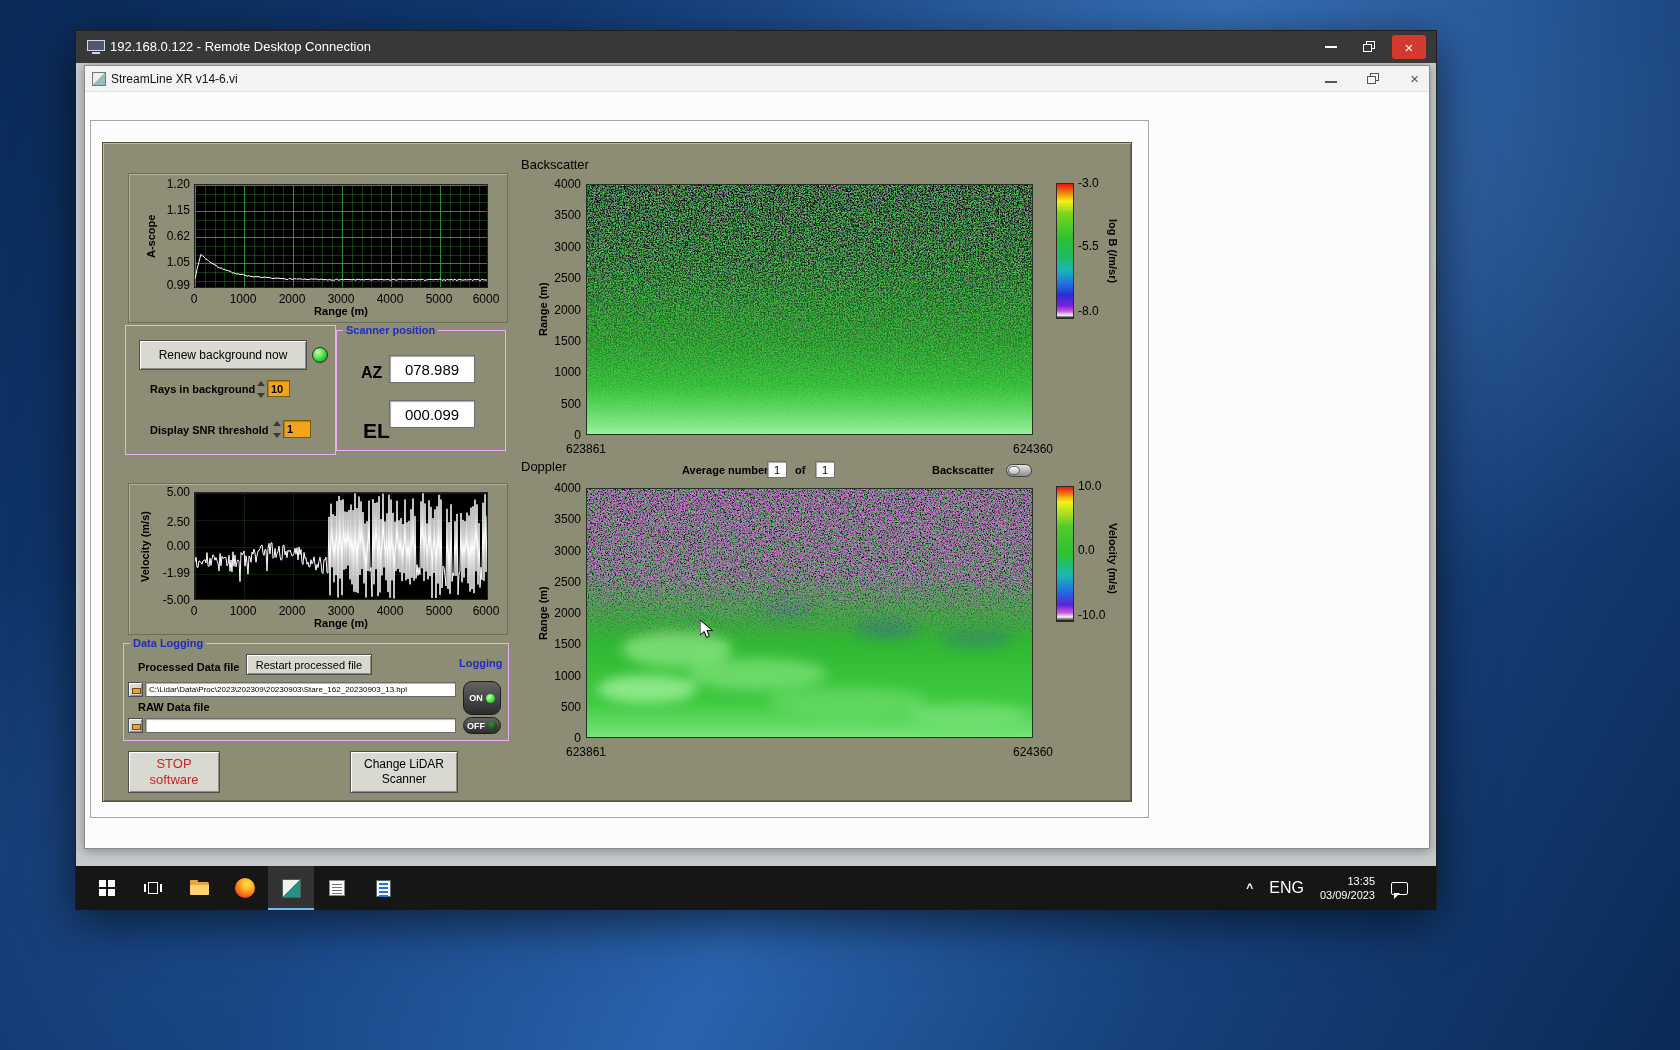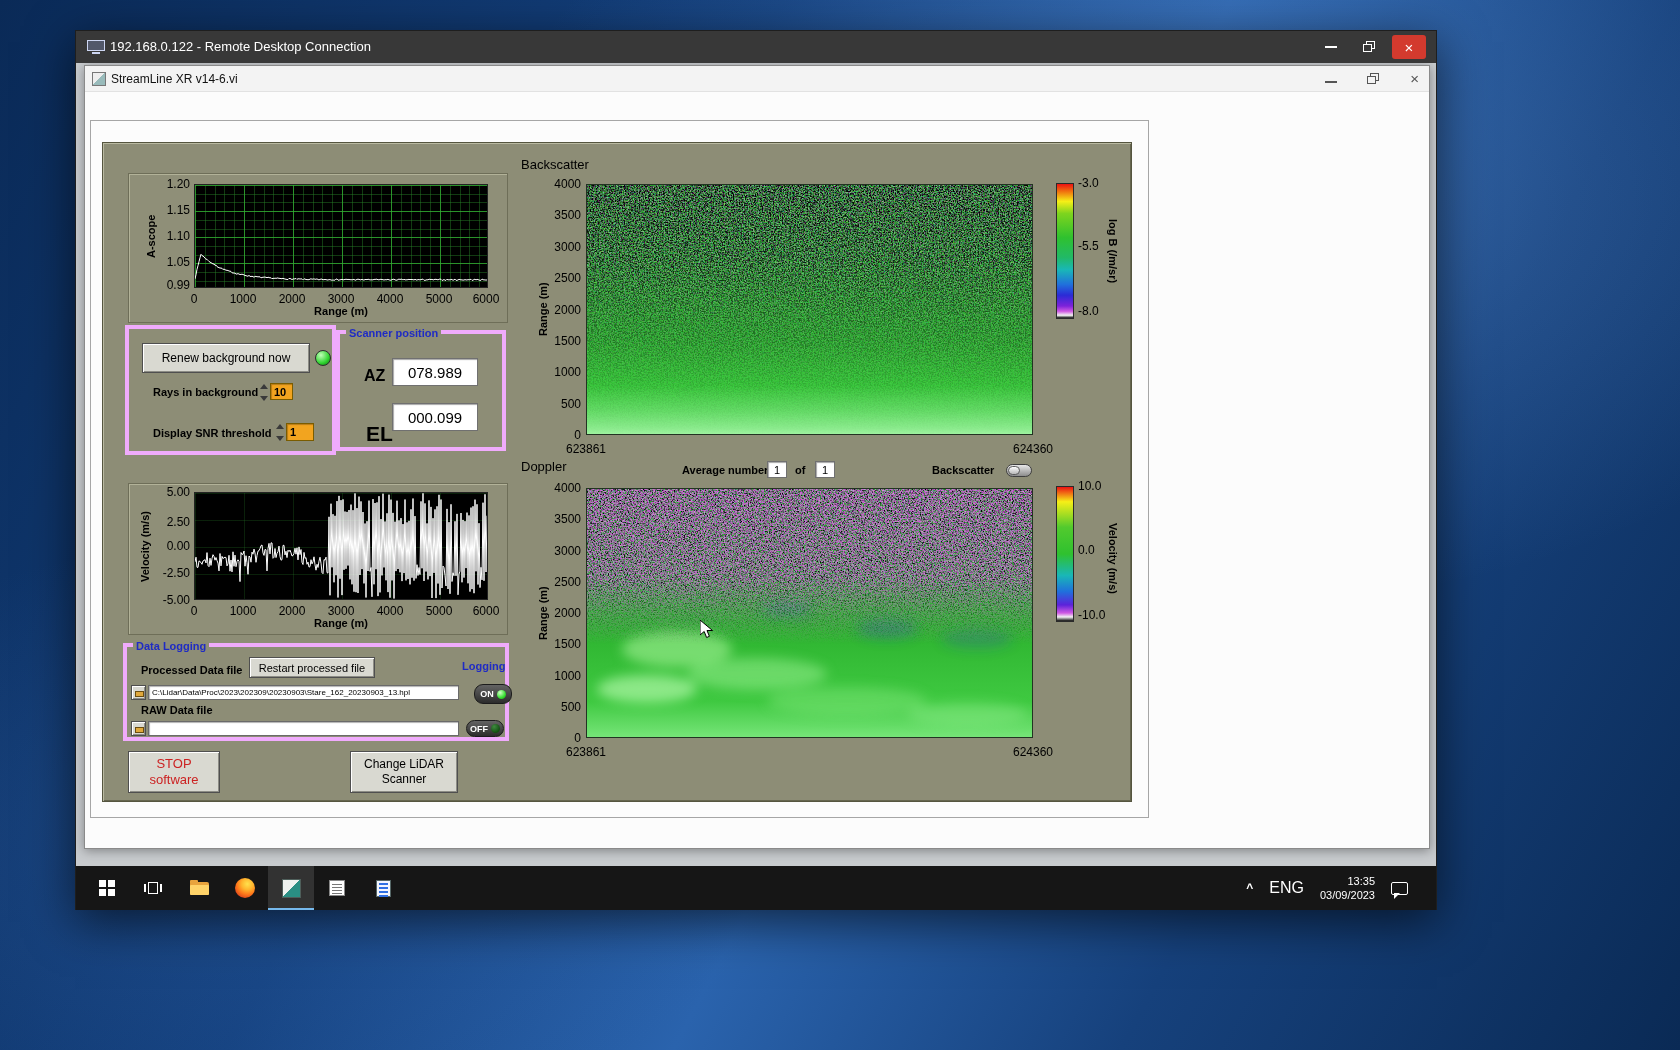--- a/index.html
+++ b/index.html
@@ -44,21 +44,21 @@
 .gplot{background:#000;border:1px solid #222}
 .gplot svg{display:block;position:absolute;left:0;top:0}
 .ag{background-image:
  repeating-linear-gradient(to right, rgba(50,175,50,.75) 0 1px, transparent 1px 49px),
  repeating-linear-gradient(to bottom, rgba(50,175,50,.75) 0 1px, transparent 1px 26px),
  repeating-linear-gradient(to right, rgba(40,130,40,.45) 0 1px, transparent 1px 9.8px),
  repeating-linear-gradient(to bottom, rgba(40,130,40,.45) 0 1px, transparent 1px 8.7px)}
 .vgrid{background-image:
  repeating-linear-gradient(to right, rgba(40,130,40,.25) 0 1px, transparent 1px 49px),
  repeating-linear-gradient(to bottom, rgba(40,130,40,.25) 0 1px, transparent 1px 27px)}
-.bluebox{border:4px solid #f0abfc}
+.bluebox{border:1px solid #f0abfc}
 .boxtitle{position:absolute;top:-7px;left:6px;background:#8d8d76;padding:0 3px;font-size:11px;font-weight:bold}
 .btn{background:#d9d9d1;border:1px solid #4f4f4f;box-shadow:inset 1px 1px 0 #fff, inset -1px -1px 0 #8d8d85;display:flex;align-items:center;justify-content:center;font-size:12px;color:#000;text-align:center;cursor:default}
 .numfield{background:#fff;border:1px solid #707070;box-shadow:inset 1px 1px 1px rgba(0,0,0,.35);display:flex;align-items:center;justify-content:center;color:#000}
 .amber{position:absolute;background:#f2a41f;border:1px solid #7a5c00;box-shadow:inset 1px 1px 1px rgba(0,0,0,.25);font-size:11px;font-weight:bold;display:flex;align-items:center;padding-left:3px;color:#000}
 .spin{position:absolute;width:9px;display:flex;flex-direction:column;justify-content:space-between}
 .spin .u{width:0;height:0;border-left:4px solid transparent;border-right:4px solid transparent;border-bottom:5px solid #3a3a3a}
 .spin .d{width:0;height:0;border-left:4px solid transparent;border-right:4px solid transparent;border-top:5px solid #3a3a3a}
 .led{border-radius:50%;background:radial-gradient(circle at 35% 30%,#c0ffb8,#2ed32e 60%,#126712);border:1px solid #2c2c2c}
 .pill{position:absolute;border-radius:9px;background:linear-gradient(#636363,#2c2c2c);color:#fff;font-size:9px;font-weight:bold;display:flex;align-items:center;justify-content:center;gap:3px;border:1px solid #1c1c1c}
 .pled{width:9px;height:9px;border-radius:50%}
@@ -142,21 +142,21 @@
 
         <div class="tabpage"></div>
 
         <div class="panel">
 
           <div class="abs gframe" style="left:25px;top:30px;width:380px;height:150px">
             <div class="abs vtext up lbl" style="left:16px;top:22px;height:80px;text-align:center">A-scope</div>
             <div class="abs" style="left:24px;top:10px;width:37px;height:104px">
               <span class="tick yt" style="top:0">1.20</span>
               <span class="tick yt" style="top:26px">1.15</span>
-              <span class="tick yt" style="top:52px">1.10</span>
+              <span class="tick yt" style="top:52px">0.62</span>
               <span class="tick yt" style="top:78px">1.05</span>
               <span class="tick yt" style="top:101px">0.99</span>
             </div>
             <div class="abs gplot ag" style="left:65px;top:10px;width:294px;height:104px">
               <svg width="292" height="102">
                   <polyline id="ascope-trace" fill="none" stroke="#fff" stroke-width="1" points="0,93.9 1,89.7 2,84.3 3,80.6 4,76.6 5,72.7 6,69.3 7,70.5 8,71.1 9,71.8 10,73.3 11,74.2 12,74.3 13,75.4 14,76.5 15,77.0 16,77.8 17,78.2 18,79.1 19,78.9 20,80.4 21,80.1 22,81.6 23,82.2 24,82.7 25,83.0 26,83.1 27,83.3 28,84.6 29,83.9 30,84.8 31,85.1 32,85.4 33,85.4 34,86.1 35,86.1 36,86.5 37,87.8 38,88.0 39,88.0 40,88.2 41,89.0 42,89.1 43,88.5 44,89.2 45,89.4 46,89.5 47,89.1 48,89.6 49,89.8 50,90.5 51,90.6 52,91.1 53,91.2 54,90.4 55,91.3 56,91.6 57,91.2 58,91.7 59,92.2 60,91.5 61,91.3 62,91.9 63,91.6 64,92.0 65,91.7 66,92.9 67,92.4 68,92.3 69,92.1 70,92.1 71,92.3 72,92.7 73,92.3 74,92.4 75,93.0 76,92.7 77,93.8 78,93.2 79,93.5 80,93.1 81,93.4 82,93.1 83,92.9 84,93.5 85,93.2 86,93.8 87,93.5 88,93.4 89,93.7 90,94.1 91,94.2 92,94.5 93,94.5 94,93.4 95,93.6 96,93.8 97,94.7 98,93.9 99,94.0 100,93.8 101,93.5 102,94.5 103,93.6 104,94.0 105,93.8 106,94.1 107,93.8 108,94.8 109,93.7 110,94.3 111,94.3 112,94.8 113,94.5 114,94.8 115,94.0 116,93.9 117,94.1 118,94.2 119,93.8 120,94.3 121,94.2 122,93.9 123,94.5 124,94.9 125,94.4 126,94.1 127,94.1 128,94.9 129,94.5 130,94.6 131,94.5 132,95.0 133,94.9 134,94.7 135,94.6 136,95.0 137,95.2 138,95.0 139,95.2 140,95.1 141,94.1 142,94.0 143,95.2 144,95.1 145,94.8 146,94.6 147,94.3 148,94.8 149,94.8 150,94.3 151,94.4 152,94.3 153,94.6 154,94.3 155,94.8 156,94.6 157,94.9 158,94.6 159,94.3 160,95.2 161,95.0 162,94.3 163,94.3 164,94.3 165,94.8 166,94.9 167,94.2 168,95.0 169,94.9 170,94.7 171,94.3 172,94.8 173,94.1 174,94.6 175,94.8 176,94.9 177,94.7 178,95.0 179,94.2 180,94.6 181,94.1 182,94.3 183,94.7 184,94.8 185,94.5 186,94.2 187,94.7 188,94.5 189,95.2 190,94.5 191,94.9 192,94.6 193,94.3 194,94.9 195,95.0 196,95.3 197,94.5 198,94.4 199,94.1 200,95.0 201,95.0 202,95.3 203,94.4 204,94.2 205,94.4 206,94.3 207,94.1 208,95.1 209,94.1 210,95.0 211,94.7 212,94.9 213,94.5 214,94.4 215,94.6 216,94.4 217,94.6 218,94.6 219,95.0 220,94.3 221,94.8 222,95.2 223,94.4 224,94.8 225,94.7 226,94.7 227,94.2 228,94.2 229,95.2 230,95.3 231,95.0 232,94.7 233,94.9 234,94.2 235,94.3 236,94.7 237,94.2 238,95.0 239,94.7 240,94.2 241,94.5 242,94.4 243,95.0 244,94.2 245,94.1 246,94.3 247,95.4 248,95.2 249,94.4 250,95.3 251,95.3 252,94.2 253,95.0 254,94.6 255,95.0 256,94.4 257,94.5 258,95.3 259,94.8 260,94.1 261,95.3 262,95.3 263,94.9 264,94.4 265,94.5 266,95.0 267,94.7 268,95.3 269,94.8 270,94.8 271,94.7 272,95.2 273,94.4 274,95.0 275,94.5 276,94.3 277,95.3 278,95.2 279,94.5 280,94.2 281,95.0 282,94.3 283,94.6 284,95.0 285,95.3 286,95.3 287,94.1 288,94.5 289,95.1 290,94.7 291,95.3 292,94.7"></polyline>
                 </svg>
             </div>
             <div class="abs" style="left:65px;top:118px;width:294px;height:12px">
               <span class="tick xt" style="left:0">0</span>
@@ -345,21 +345,21 @@
                 <polygon points="0,0 0,15 4.2,11.5 6.6,17.5 9.4,16.3 7,10.5 12.5,10.5" fill="#fff" stroke="#000" stroke-width="1"></polygon>
               </svg>
           </div>
 
           <div class="abs gframe" style="left:25px;top:340px;width:380px;height:152px">
             <div class="abs vtext up lbl" style="left:10px;top:15px;height:95px;text-align:center">Velocity (m/s)</div>
             <div class="abs" style="left:22px;top:8px;width:39px;height:108px">
               <span class="tick yt" style="top:0">5.00</span>
               <span class="tick yt" style="top:30px">2.50</span>
               <span class="tick yt" style="top:54px">0.00</span>
-              <span class="tick yt" style="top:81px">-2.50</span>
+              <span class="tick yt" style="top:81px">-1.99</span>
               <span class="tick yt" style="top:108px">-5.00</span>
             </div>
             <div class="abs gplot vgrid" style="left:65px;top:8px;width:294px;height:108px">
               <svg width="292" height="106">
                   <polyline id="velocity-trace" fill="none" stroke="#fff" stroke-width="1" points="0,68.9 1,64.2 2,74.3 3,74.4 4,67.8 5,68.7 6,69.5 7,71.3 8,67.9 9,67.5 10,66.6 11,70.0 12,59.6 13,72.5 14,73.7 15,65.2 16,72.4 17,65.4 18,61.7 19,63.4 20,67.2 21,64.5 22,67.6 23,70.1 24,77.9 25,60.5 26,72.9 27,63.4 28,65.6 29,64.7 30,64.2 31,64.6 32,72.9 33,70.9 34,62.3 35,78.2 36,67.0 37,78.9 38,58.8 39,73.3 40,62.1 41,73.7 42,68.6 43,66.8 44,68.3 45,88.6 46,59.5 47,61.6 48,61.0 49,58.0 50,73.2 51,62.7 52,69.7 53,81.3 54,63.0 55,64.0 56,69.2 57,59.1 58,61.2 59,56.1 60,60.0 61,69.3 62,62.6 63,58.1 64,57.7 65,55.6 66,52.6 67,52.0 68,59.9 69,62.4 70,56.4 71,56.8 72,77.9 73,55.6 74,50.4 75,60.9 76,49.8 77,50.0 78,65.3 79,64.3 80,55.5 81,64.6 82,60.3 83,58.6 84,53.1 85,63.5 86,67.2 87,66.6 88,52.4 89,52.3 90,61.9 91,58.2 92,64.6 93,57.2 94,58.6 95,57.1 96,59.8 97,63.0 98,62.5 99,60.4 100,55.2 101,61.2 102,54.8 103,66.9 104,53.9 105,61.6 106,56.5 107,69.4 108,71.5 109,59.4 110,65.4 111,64.6 112,71.3 113,69.1 114,74.1 115,73.6 116,66.7 117,70.9 118,68.8 119,63.8 120,71.7 121,77.2 122,71.3 123,74.5 124,68.2 125,64.2 126,70.2 127,79.7 128,80.7 129,66.7 130,67.1 131,64.2 132,79.6 133,80.1 134,23.8 135,102.3 136,10.7 137,74.3 138,21.2 139,89.3 140,22.8 141,82.2 142,8.1 143,104.5 144,2.9 145,85.7 146,7.2 147,102.1 148,6.4 149,76.8 150,18.5 151,75.8 152,18.9 153,72.5 154,17.0 155,86.4 156,11.6 157,91.3 158,17.2 159,98.7 160,0.4 161,99.2 162,15.1 163,100.0 164,3.6 165,82.0 166,8.4 167,76.1 168,19.0 169,90.4 170,30.5 171,104.5 172,28.2 173,78.0 174,7.6 175,78.4 176,74.5 177,103.8 178,6.1 179,91.3 180,10.0 181,76.2 182,9.4 183,103.1 184,3.2 185,99.4 186,26.1 187,82.4 188,0.7 189,74.4 190,28.5 191,87.3 192,20.3 193,99.1 194,1.7 195,104.7 196,6.6 197,87.4 198,19.9 199,105.5 200,28.7 201,78.1 202,7.7 203,76.0 204,27.4 205,79.3 206,25.1 207,88.1 208,31.1 209,80.1 210,6.5 211,87.4 212,29.4 213,86.0 214,27.9 215,91.4 216,16.3 217,84.7 218,5.5 219,87.6 220,23.1 221,85.4 222,71.7 223,82.5 224,74.5 225,81.6 226,8.4 227,75.3 228,0.3 229,88.0 230,10.4 231,78.5 232,30.4 233,86.4 234,7.4 235,83.1 236,13.9 237,105.0 238,25.2 239,79.9 240,16.4 241,105.1 242,13.3 243,90.5 244,1.8 245,101.8 246,6.5 247,95.0 248,73.1 249,74.6 250,82.6 251,93.0 252,15.9 253,96.0 254,29.2 255,100.8 256,11.3 257,88.5 258,79.8 259,82.7 260,28.3 261,82.8 262,20.9 263,101.8 264,81.2 265,78.2 266,20.0 267,89.3 268,26.9 269,84.6 270,28.2 271,75.1 272,19.6 273,90.3 274,22.4 275,98.6 276,14.6 277,96.1 278,13.3 279,100.2 280,6.6 281,78.3 282,11.3 283,91.5 284,30.2 285,94.6 286,74.3 287,86.9 288,9.7 289,87.8 290,1.3 291,79.0 292,22.7"></polyline>
                 </svg>
             </div>
             <div class="abs" style="left:65px;top:120px;width:294px;height:12px">
               <span class="tick xt" style="left:0">0</span>
               <span class="tick xt" style="left:49px">1000</span>
@@ -374,21 +374,21 @@
 
           <div class="abs bluebox" style="left:20px;top:500px;width:386px;height:98px">
             <span class="boxtitle blue">Data Logging</span>
             <span class="abs lbl" style="left:14px;top:17px">Processed Data file</span>
             <div class="abs btn" style="left:122px;top:10px;width:126px;height:21px;font-size:11px">Restart processed file</div>
             <span class="abs lbl blue" style="left:335px;top:13px">Logging</span>
             <div class="browse btn" style="left:4px;top:38px">
                 <span class="f"></span>
               </div>
             <div class="pathfield" style="left:21px;top:38px;width:311px">C:\Lidar\Data\Proc\2023\202309\20230903\Stare_162_20230903_13.hpl</div>
-            <div class="pill" style="left:347px;top:37px;width:38px;height:20px">
+            <div class="pill" style="left:339px;top:37px;width:38px;height:34px">
               <span>ON</span>
               <span class="pled on"></span>
             </div>
             <span class="abs lbl" style="left:14px;top:57px">RAW Data file</span>
             <div class="browse btn" style="left:4px;top:74px">
                 <span class="f"></span>
               </div>
             <div class="pathfield" style="left:21px;top:74px;width:311px"></div>
             <div class="pill" style="left:339px;top:73px;width:38px;height:17px">
               <span>OFF</span>

